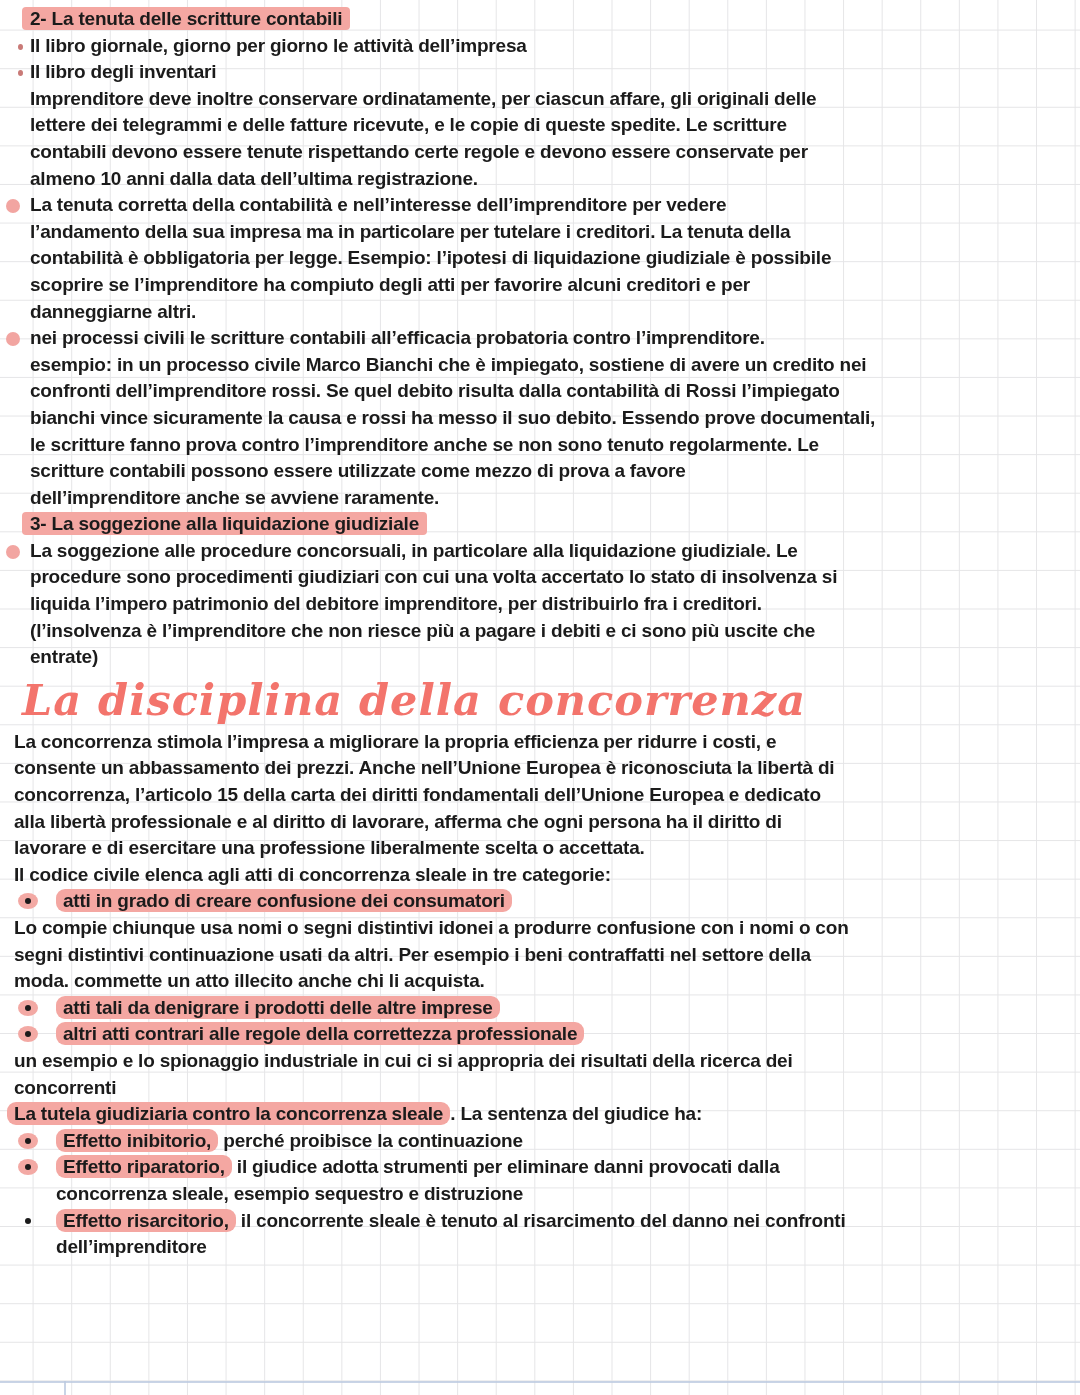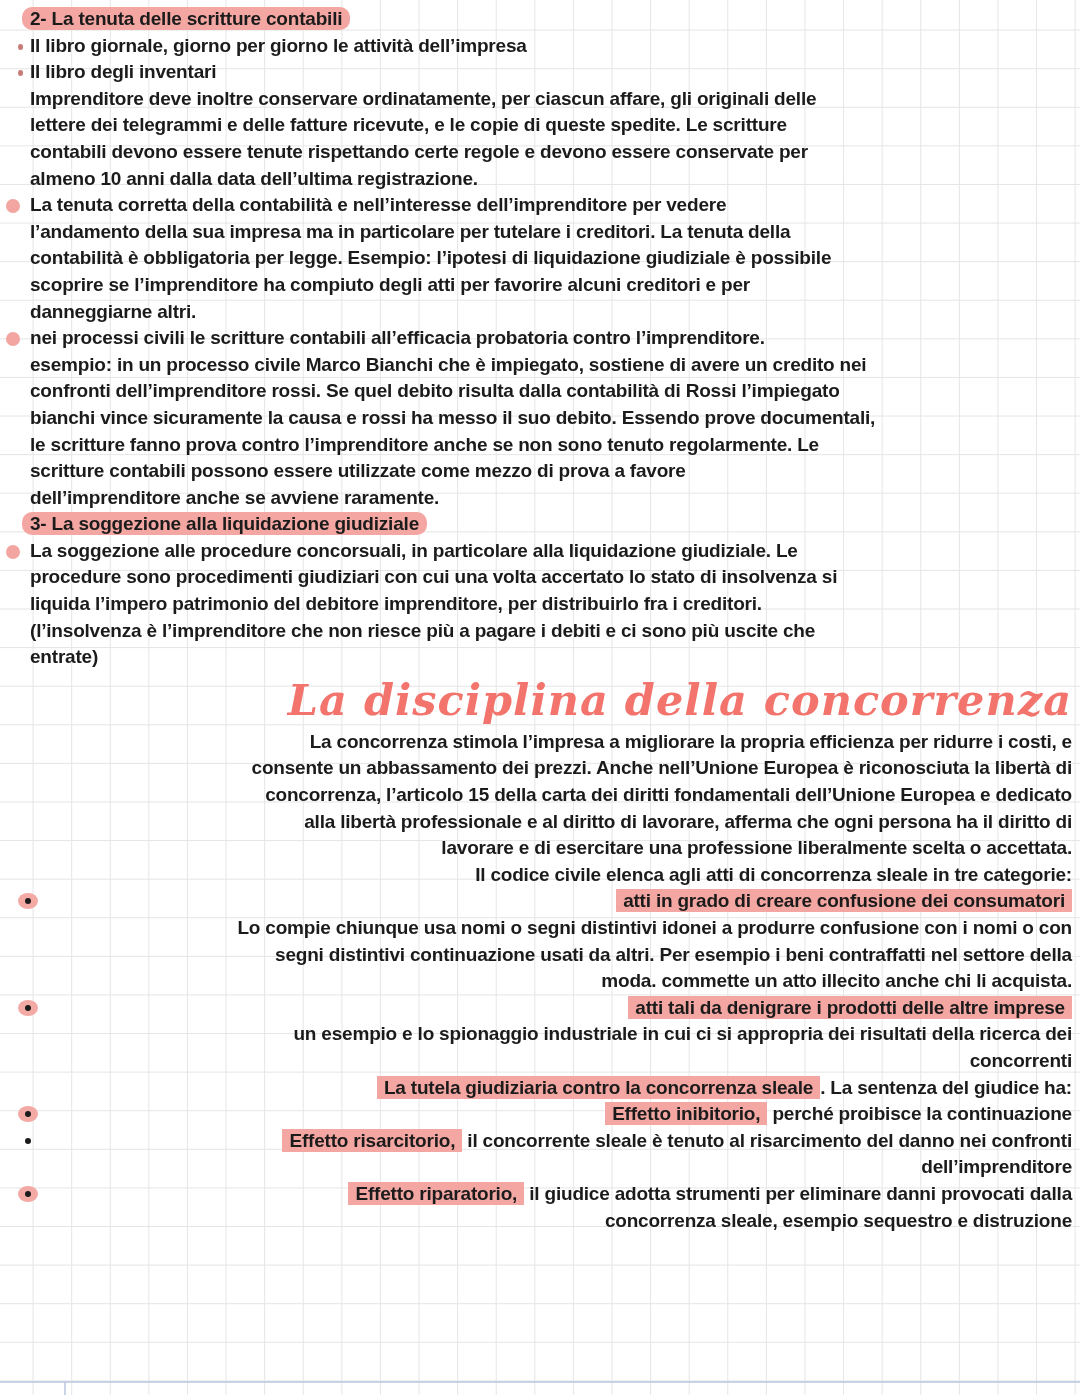--- a/index.html
+++ b/index.html
@@ -10,30 +10,30 @@
       linear-gradient(to right,#e5e5e7 1px,transparent 1px),
       linear-gradient(to bottom,#e5e5e7 1px,transparent 1px);
     background-size:38.6px 38.6px;
     background-position:-6px -9px;
     font-family:"Liberation Sans","DejaVu Sans",sans-serif;
     color:#1b1b1b;
   }
   .page{position:absolute;inset:0;padding-top:6px;}
   .sec{font-size:19px;font-weight:bold;line-height:26.6px;letter-spacing:-0.2px;}
   .secA{padding-left:30px;padding-right:8px;}
-  .secB{padding-left:14px;padding-right:8px;text-align:right;}
+  .secB{padding-left:14px;padding-right:8px;}
   .block{position:relative;}
   .txt{white-space:pre-line;}
   
   .hl{
-    background:#f4a7a2;border-radius:10px;padding:1px 8px;margin-left:-8px;
+    background:#f4a7a2;border-radius:4px;padding:1px 8px;margin-left:-8px;
     box-decoration-break:clone;-webkit-box-decoration-break:clone;
   }
   .hl2{
-    background:#f4a7a2;border-radius:0;padding:1px 7px;
+    background:#f4a7a2;border-radius:9px;padding:1px 7px;
     box-decoration-break:clone;-webkit-box-decoration-break:clone;
   }
   
   .b-big::before{
     content:"";position:absolute;left:-24px;top:7px;width:14px;height:14px;
     border-radius:50%;background:#f2a5a1;
   }
   
   .b-sm::before{
     content:"";position:absolute;left:-12px;top:11px;width:5px;height:6px;
@@ -125,30 +125,31 @@
 
       <div class="block cat blob"><span class="hl2">atti in grado di creare confusione dei consumatori</span></div>
       <div class="block">
           <div class="txt">Lo compie chiunque usa nomi o segni distintivi idonei a produrre confusione con i nomi o con
 segni distintivi continuazione usati da altri. Per esempio i beni contraffatti nel settore della
 moda. commette un atto illecito anche chi li acquista.</div>
         </div>
 
       <div class="block cat blob"><span class="hl2">atti tali da denigrare i prodotti delle altre imprese</span></div>
 
+      <div class="block cat blob"><span class="hl2">altri atti contrari alle regole della correttezza professionale</span></div>
       <div class="block">
           <div class="txt">un esempio e lo spionaggio industriale in cui ci si appropria dei risultati della ricerca dei
 concorrenti</div>
         </div>
 
       <div class="block"><span class="hl2" style="margin-left:-7px;">La tutela giudiziaria contro la concorrenza sleale</span><span>. La sentenza del giudice ha:</span></div>
 
       <div class="block cat blob"><span class="hl2">Effetto inibitorio,</span><span> perché proibisce la continuazione</span></div>
+      <div class="block cat blob"><span class="hl2">Effetto riparatorio,</span><span> il giudice adotta strumenti per eliminare danni provocati dalla
+concorrenza sleale, esempio sequestro e distruzione</span></div>
       <div class="block cat"><span class="hl2">Effetto risarcitorio,</span><span> il concorrente sleale è tenuto al risarcimento del danno nei confronti
 dell’imprenditore</span></div>
-      <div class="block cat blob"><span class="hl2">Effetto riparatorio,</span><span> il giudice adotta strumenti per eliminare danni provocati dalla
-concorrenza sleale, esempio sequestro e distruzione</span></div>
     </div>
   </div>
 
   <div class="bottom-rule"></div>
   <div class="bottom-tick"></div>
 </div>
 
 </body></html>

